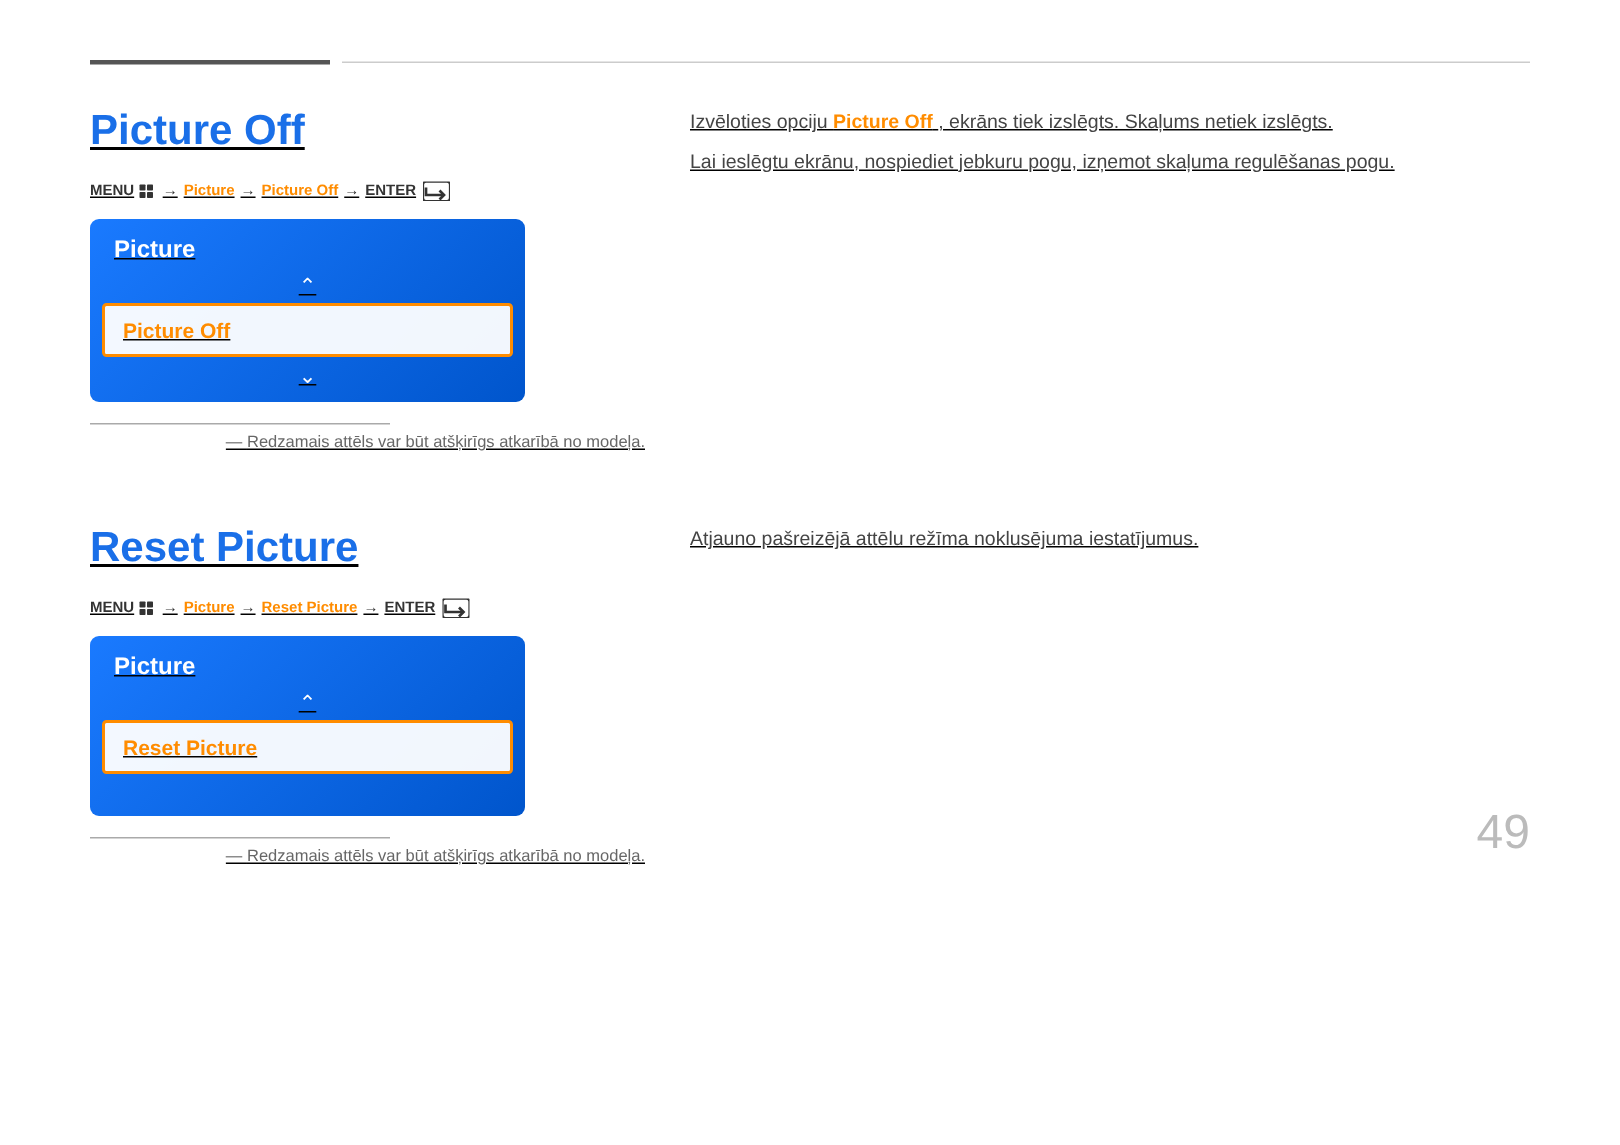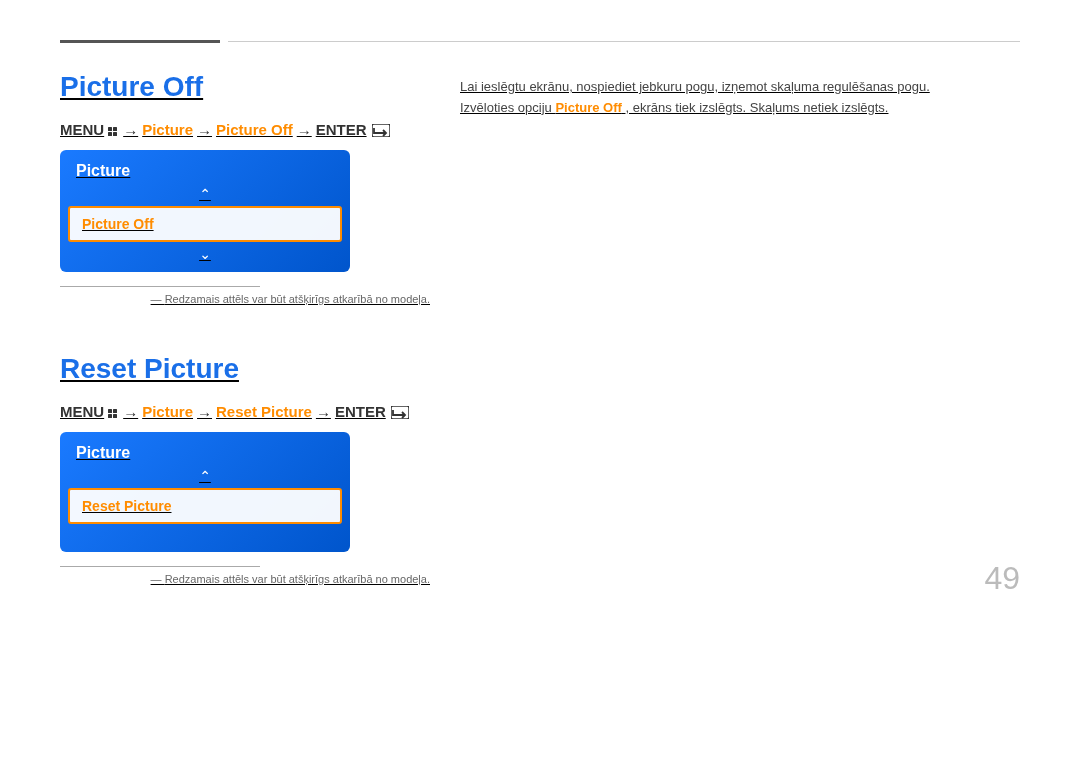--- a/index.html
+++ b/index.html
@@ -53,21 +53,21 @@
     .section-title {
       font-size: 28px;
       font-weight: 700;
       color: #1a6fe8;
       margin-bottom: 18px;
       margin-top: 10px;
     }
 
     
     .menu-path {
-      font-size: 15px;
+      font-size: 10px;
       color: #333;
       font-weight: 600;
       margin-bottom: 12px;
       display: flex;
       align-items: center;
       gap: 2px;
       flex-wrap: wrap;
       text-align: right;
     }
     .menu-path .highlight {
@@ -150,21 +150,21 @@
     }
 
     
     .section-gap {
       height: 38px;
     }
 
     
     .page-number {
       position: absolute;
-      bottom: 28px;
+      bottom: 44px;
       right: 60px;
       font-size: 32px;
       color: #bbb;
       font-weight: 300;
     }
 
     
     .menu-squares {
       display: inline-grid;
       grid-template-columns: 4px 4px;
@@ -237,27 +237,27 @@
         <div class="picture-menu-arrow-up">⌃</div>
         <div class="picture-menu-item selected">Picture Off</div>
         <div class="picture-menu-arrow-down">⌄</div>
       </div>
 
       <div class="note-line"></div>
       <div class="note-text">Redzamais attēls var būt atšķirīgs atkarībā no modeļa.</div>
     </div>
 
     <div class="section-right">
-      <div class="desc-text" style="margin-top:6px;">
-        <span>Lai ieslēgtu ekrānu, nospiediet jebkuru pogu, izņemot skaļuma regulēšanas pogu.</span>
-      </div>
       <div class="desc-text">
         <span>Izvēloties opciju </span>
         <span class="orange">Picture Off</span>
         <span>, ekrāns tiek izslēgts. Skaļums netiek izslēgts.</span>
+      </div>
+      <div class="desc-text" style="margin-top:6px;">
+        <span>Lai ieslēgtu ekrānu, nospiediet jebkuru pogu, izņemot skaļuma regulēšanas pogu.</span>
       </div>
     </div>
   </div>
 
   <div class="section-gap"></div>
 
   <div class="section">
     <div class="section-left">
       <div class="section-title">Reset Picture</div>
 
@@ -290,16 +290,21 @@
         <div class="picture-menu-header">Picture</div>
         <div class="picture-menu-arrow-up">⌃</div>
         <div class="picture-menu-item selected">Reset Picture</div>
         <div style="height:28px;"></div>
       </div>
 
       <div class="note-line"></div>
       <div class="note-text">Redzamais attēls var būt atšķirīgs atkarībā no modeļa.</div>
     </div>
 
+    <div class="section-right">
+      <div class="desc-text">
+        <span>Atjauno pašreizējā attēlu režīma noklusējuma iestatījumus.</span>
+      </div>
+    </div>
   </div>
 
   <div class="page-number">49</div>
 </div>
 
 </body></html>

